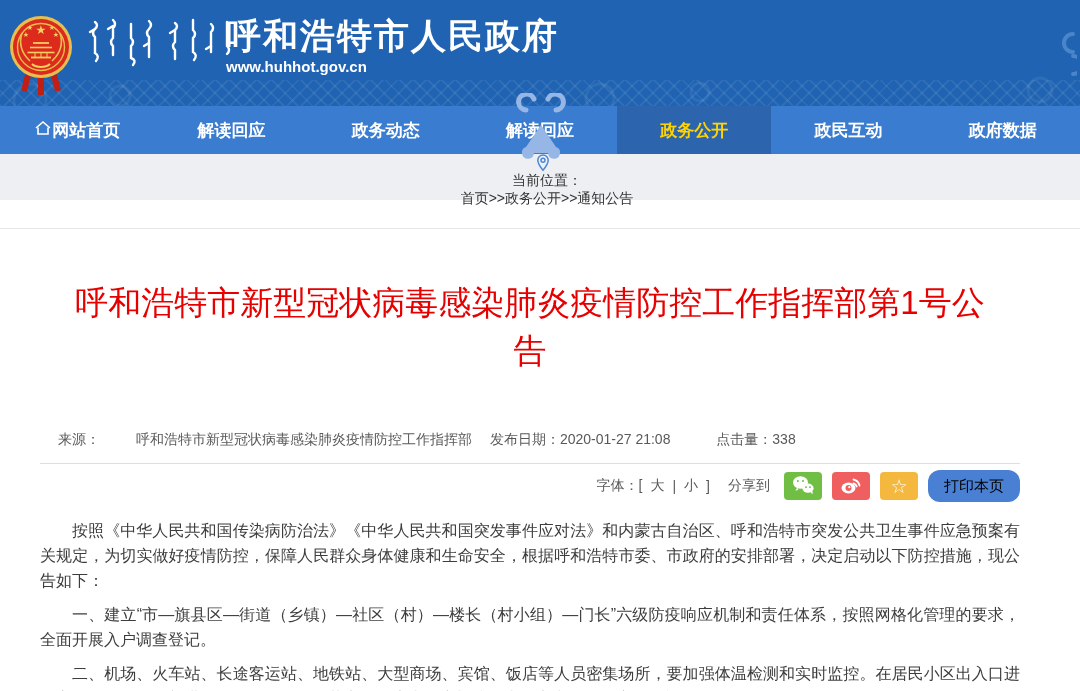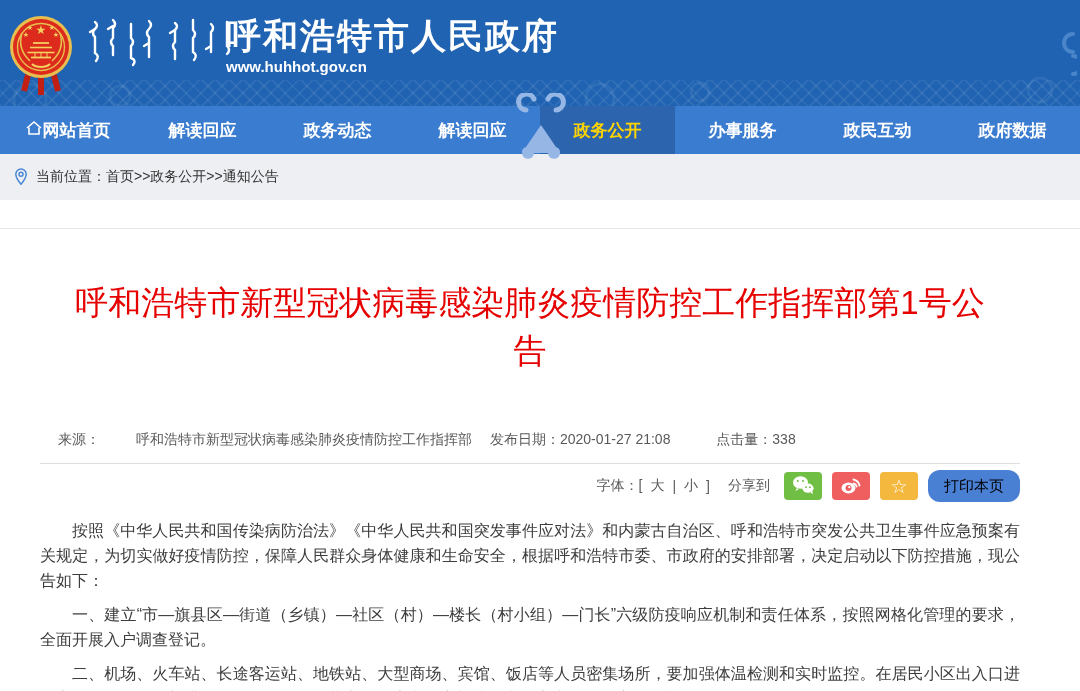--- a/index.html
+++ b/index.html
@@ -38,21 +38,21 @@
   .navbar { position:relative; height:48px; background:#3a7ccf; display:flex; z-index:1; }
   .nav-item {
     flex:1; display:flex; align-items:center; justify-content:center; 
     color:#fff; font-size:17px; font-weight:bold; cursor:pointer; white-space:nowrap;
   }
   .nav-item.active { background:#2c64ad; color:#ffd400; }
   .nav-cloud { position:absolute; left:513px; top:-13px; z-index:2; pointer-events:none; }
   
   .breadcrumb-bar {
     height:46px; background:#edeff3; display:flex; align-items:center;
-    padding-left:14px; font-size:14px; color:#333;
+    padding-left:14px; font-size:14px; color:#333;flex-direction:column;
   }
   .breadcrumb-bar .pin { margin-right:8px; display:flex; }
   .crumb-path { cursor:pointer; }
   
   .content-sep { margin-top:28px; border-top:1px solid #e7e7e7; }
   .article { padding:0 60px 0 40px; }
   .article-title {
     max-width:912px; margin:50px auto 0; text-align:center;
     font-size:33px; line-height:48px; font-weight:normal; color:#e60000;
   }
@@ -168,23 +168,20 @@
   <a class="nav-item">
       <span>政务动态</span>
     </a>
   <a class="nav-item">
       <span>解读回应</span>
     </a>
   <a class="nav-item active">
       <span>政务公开</span>
     </a>
   <a class="nav-item">
-      <span>办事服务</span>
-    </a>
-  <a class="nav-item">
       <span>政民互动</span>
     </a>
   <a class="nav-item">
       <span>政府数据</span>
     </a>
 
   <svg class="nav-cloud" width="56" height="74" viewBox="0 0 56 74">
     <g fill="none" stroke="#96b7e6" stroke-width="5" stroke-linecap="round">
       <path d="M21,6 a8,8 0 1 0 -8,11"></path>
       <path d="M35,6 a8,8 0 1 1 8,11"></path>

